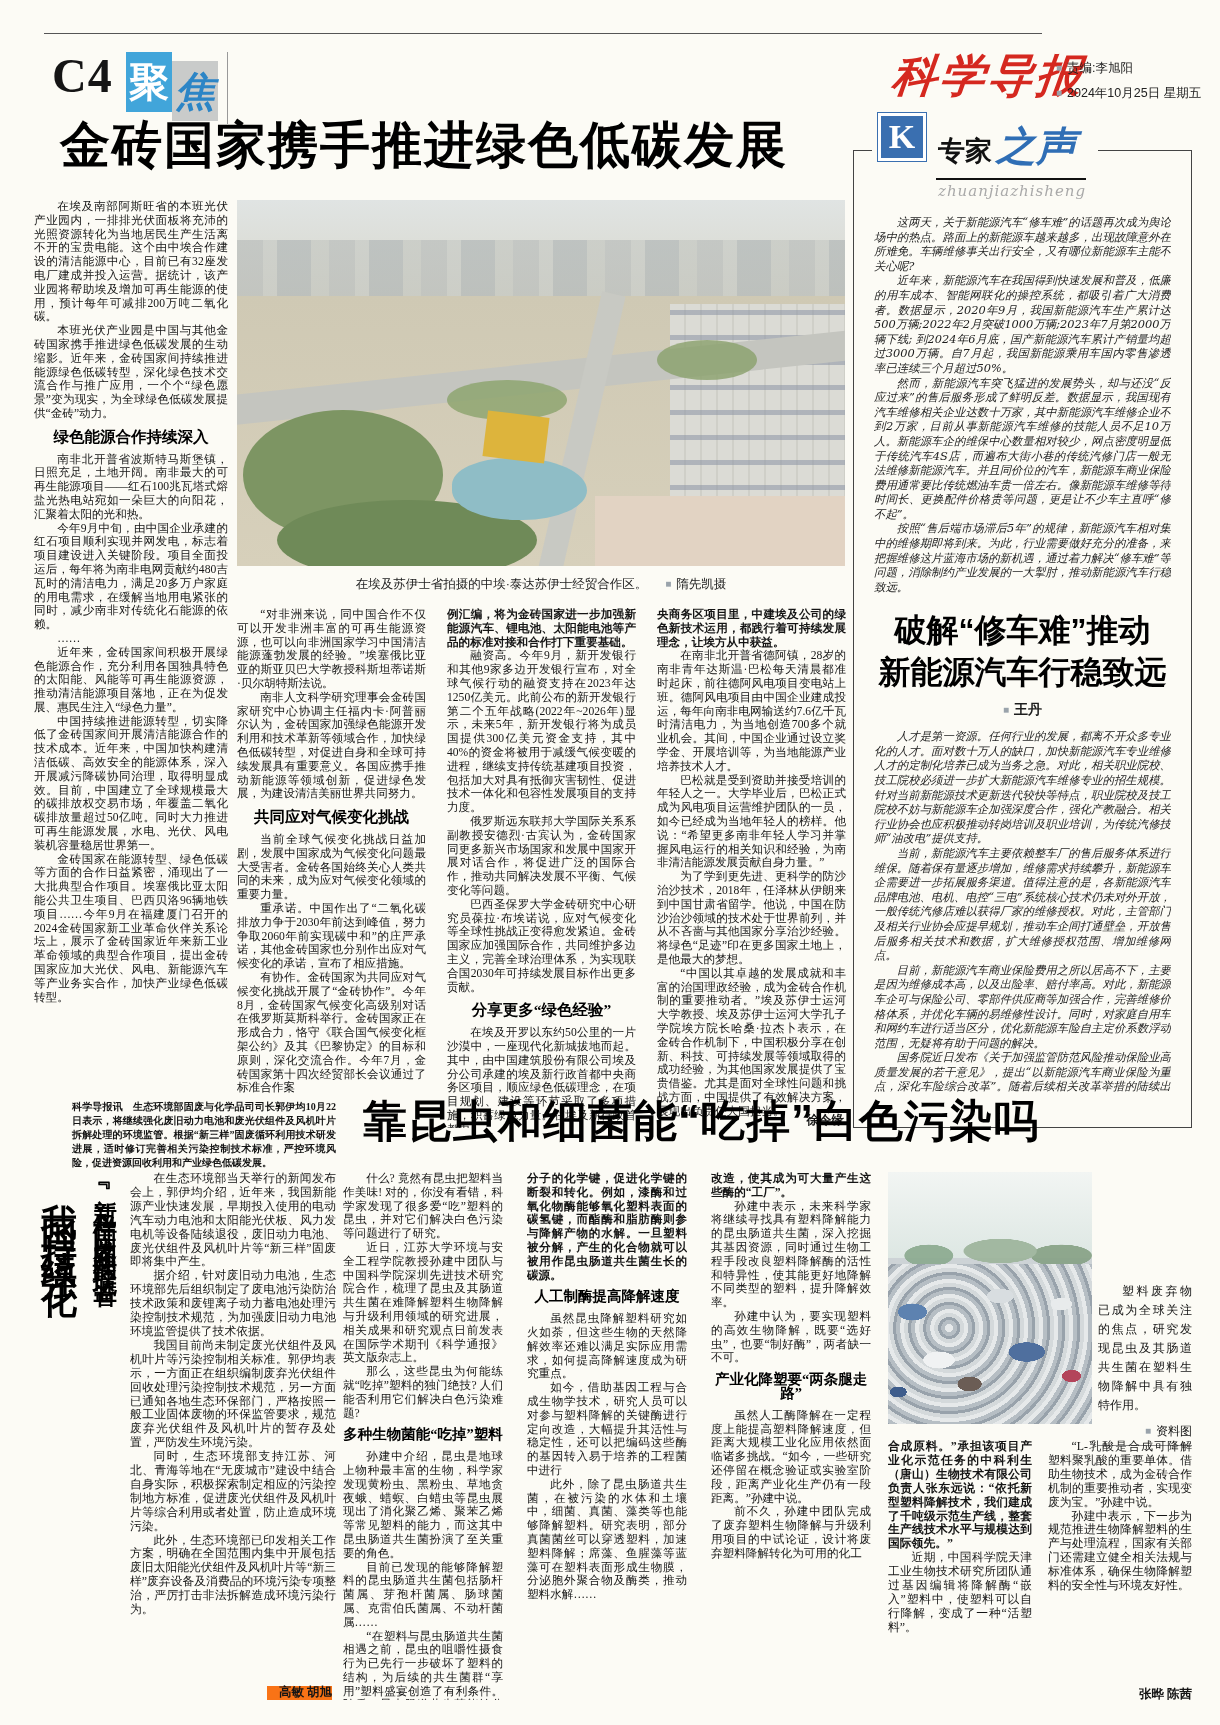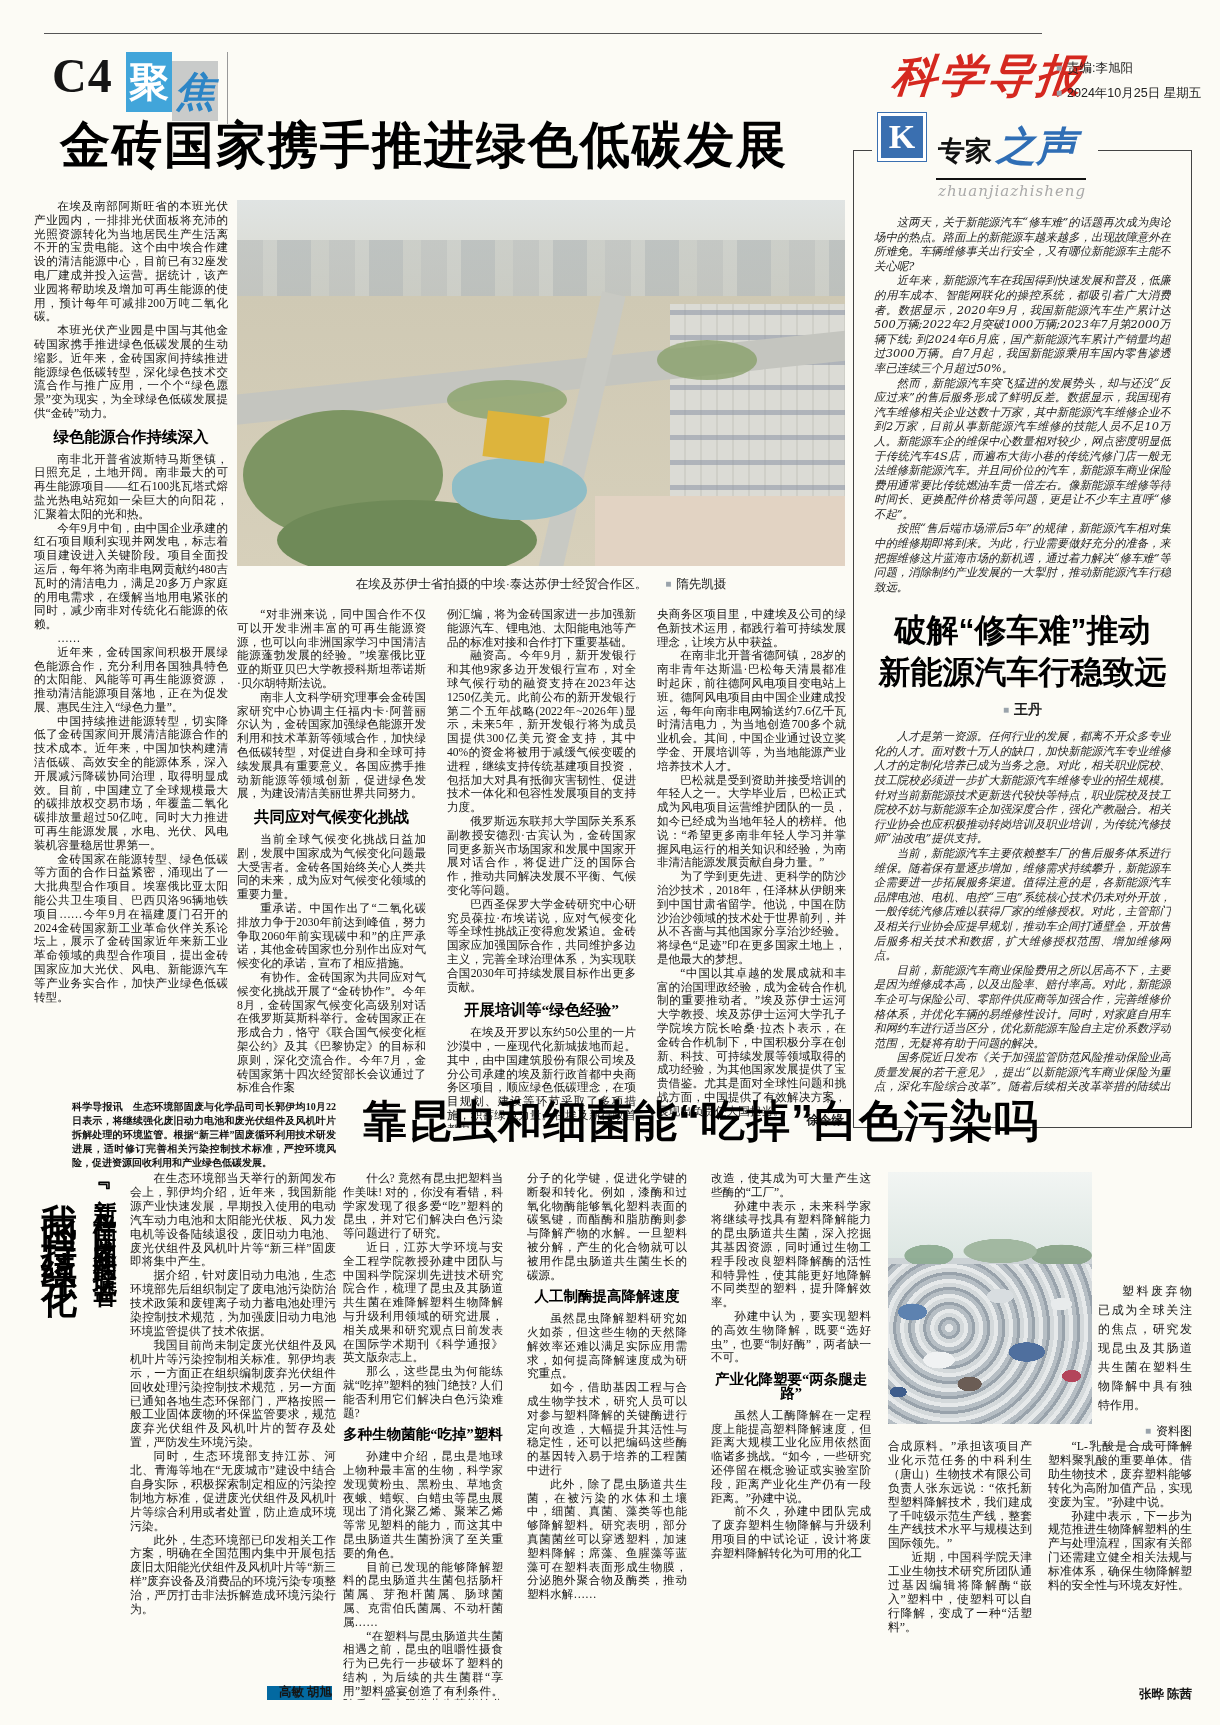--- a/index.html
+++ b/index.html
@@ -22,21 +22,21 @@
            font-size:12.5px;color:#222;}
   .pubrow{margin-bottom:8px;white-space:nowrap;}
   .sq{color:#9aa3ab;margin-right:5px;font-size:10px;vertical-align:1px;}
 
   
   .main-headline{position:absolute;left:40px;top:112px;width:768px;margin:0;text-align:center;
                  font-family:"Liberation Sans",sans-serif;font-weight:900;font-size:50px;
                  letter-spacing:2px;white-space:nowrap;color:#000;}
   .mcol{font-size:11.6px;line-height:13.8px;text-align:justify;overflow:hidden;}
   .mcol p{margin:0;text-indent:2em;}
-  .mcol p.cont{text-indent:0;}
+  .mcol p.cont{text-indent:0;font-weight:bold;}
   .mcol h5.subhead{margin:9px 0;text-align:center;font-family:Liberation Serif, serif;
                    font-weight:900;font-size:15.5px;color:#000;}
   .mcol1{position:absolute;left:34px;top:200px;width:194px;height:928px;}
   .main-cols{position:absolute;left:237px;top:608px;width:609px;height:520px;display:flex;gap:21px;}
   .main-cols .mcol{flex:1;height:520px;}
   .col4wrap{position:relative;}
   .mbyline{position:absolute;right:2px;bottom:0;background:#fcfbf5;padding-left:14px;
            font-weight:bold;font-size:12.5px;}
 
   
@@ -92,21 +92,21 @@
                font-weight:bold;text-align:justify;}
   .brief-label{font-family:"Liberation Sans",sans-serif;}
   .vhead{position:absolute;left:34px;top:1174px;height:500px;display:flex;gap:6px;}
   .v1{writing-mode:vertical-rl;text-orientation:mixed;font-family:"Liberation Sans",sans-serif;
       font-weight:900;font-size:36px;letter-spacing:16px;color:#000;}
   .v2{writing-mode:vertical-rl;text-orientation:mixed;font-family:"Liberation Sans",sans-serif;
       font-weight:900;font-size:24px;letter-spacing:7px;color:#000;}
   .blcol{position:absolute;left:130px;top:1172px;width:206px;height:528px;overflow:hidden;
          font-size:11.8px;line-height:13.9px;text-align:justify;}
   .blcol p{margin:0;text-indent:2em;}
-  .blbyline{position:absolute;right:4px;bottom:0;background:#0369a1;padding-left:12px;
+  .blbyline{position:absolute;right:4px;bottom:0;background:#f97316;padding-left:12px;
             font-weight:bold;font-size:12.5px;}
   .bf-headline{position:absolute;left:343px;top:1092px;width:716px;margin:0;text-align:center;
                font-family:"Liberation Sans",sans-serif;font-weight:900;font-size:44px;
                letter-spacing:1px;white-space:nowrap;color:#000;}
   .bf-cols{position:absolute;left:343px;top:1172px;width:528px;height:528px;display:flex;gap:24px;}
   .bf-cols .mcol{flex:1;height:528px;font-size:11.6px;line-height:13.8px;}
   .bf-cols h5.subhead{font-size:14.5px;margin:8px 0;}
 
   .bfph{position:absolute;left:888px;top:1172px;width:204px;height:252px;overflow:hidden;background:#cdd3d6;}
   .bfph>div{position:absolute;}
@@ -192,21 +192,21 @@
         <h5 class="subhead">共同应对气候变化挑战</h5>
         <p>当前全球气候变化挑战日益加剧，发展中国家成为气候变化问题最大受害者。金砖各国始终关心人类共同的未来，成为应对气候变化领域的重要力量。</p>
         <p>重承诺。中国作出了“二氧化碳排放力争于2030年前达到峰值，努力争取2060年前实现碳中和”的庄严承诺，其他金砖国家也分别作出应对气候变化的承诺，宣布了相应措施。</p>
         <p>有协作。金砖国家为共同应对气候变化挑战开展了“金砖协作”。今年8月，金砖国家气候变化高级别对话在俄罗斯莫斯科举行。金砖国家正在形成合力，恪守《联合国气候变化框架公约》及其《巴黎协定》的目标和原则，深化交流合作。今年7月，金砖国家第十四次经贸部长会议通过了标准合作案</p>
       </div>
     <div class="mcol">
         <p class="cont">例汇编，将为金砖国家进一步加强新能源汽车、锂电池、太阳能电池等产品的标准对接和合作打下重要基础。</p>
         <p>融资高。今年9月，新开发银行和其他9家多边开发银行宣布，对全球气候行动的融资支持在2023年达1250亿美元。此前公布的新开发银行第二个五年战略(2022年~2026年)显示，未来5年，新开发银行将为成员国提供300亿美元资金支持，其中40%的资金将被用于减缓气候变暖的进程，继续支持传统基建项目投资，包括加大对具有抵御灾害韧性、促进技术一体化和包容性发展项目的支持力度。</p>
         <p>俄罗斯远东联邦大学国际关系系副教授安德烈·古宾认为，金砖国家同更多新兴市场国家和发展中国家开展对话合作，将促进广泛的国际合作，推动共同解决发展不平衡、气候变化等问题。</p>
         <p>巴西圣保罗大学金砖研究中心研究员葆拉·布埃诺说，应对气候变化等全球性挑战正变得愈发紧迫。金砖国家应加强国际合作，共同维护多边主义，完善全球治理体系，为实现联合国2030年可持续发展目标作出更多贡献。</p>
-        <h5 class="subhead">开展培训等“绿色经验”</h5>
+        <h5 class="subhead">分享更多“绿色经验”</h5>
         <p>在埃及开罗以东约50公里的一片沙漠中，一座现代化新城拔地而起。其中，由中国建筑股份有限公司埃及分公司承建的埃及新行政首都中央商务区项目，顺应绿色低碳理念，在项目规划、建设等环节采取了多项措施，积蓄绿色力量。在埃及新行政首都中</p>
       </div>
     <div class="mcol col4wrap">
       <div>
           <p class="cont">央商务区项目里，中建埃及公司的绿色新技术运用，都践行着可持续发展理念，让埃方从中获益。</p>
           <p>在南非北开普省德阿镇，28岁的南非青年达斯温·巴松每天清晨都准时起床，前往德阿风电项目变电站上班。德阿风电项目由中国企业建成投运，每年向南非电网输送约7.6亿千瓦时清洁电力，为当地创造700多个就业机会。其间，中国企业通过设立奖学金、开展培训等，为当地能源产业培养技术人才。</p>
           <p>巴松就是受到资助并接受培训的年轻人之一。大学毕业后，巴松正式成为风电项目运营维护团队的一员，如今已经成为当地年轻人的榜样。他说：“希望更多南非年轻人学习并掌握风电运行的相关知识和经验，为南非清洁能源发展贡献自身力量。”</p>
           <p>为了学到更先进、更科学的防沙治沙技术，2018年，任泽林从伊朗来到中国甘肃省留学。他说，中国在防沙治沙领域的技术处于世界前列，并从不吝啬与其他国家分享治沙经验。将绿色“足迹”印在更多国家土地上，是他最大的梦想。</p>
           <p>“中国以其卓越的发展成就和丰富的治国理政经验，成为金砖合作机制的重要推动者。”埃及苏伊士运河大学教授、埃及苏伊士运河大学孔子学院埃方院长哈桑·拉杰卜表示，在金砖合作机制下，中国积极分享在创新、科技、可持续发展等领域取得的成功经验，为其他国家发展提供了宝贵借鉴。尤其是面对全球性问题和挑战方面，中国提供了有效解决方案，展现出负责任大国担当。</p>
         </div>
@@ -296,20 +296,20 @@
     <span class="captext">塑料废弃物已成为全球关注的焦点，研究发现昆虫及其肠道共生菌在塑料生物降解中具有独特作用。</span>
     <span class="bf-credit"><span class="sq">■</span><span>资料图</span></span>
   </div>
   <div class="bf-under">
     <div class="mcol">
         <p class="cont">合成原料。”承担该项目产业化示范任务的中科利生（唐山）生物技术有限公司负责人张东远说：“依托新型塑料降解技术，我们建成了千吨级示范生产线，整套生产线技术水平与规模达到国际领先。”</p>
         <p>近期，中国科学院天津工业生物技术研究所团队通过基因编辑将降解酶“嵌入”塑料中，使塑料可以自行降解，变成了一种“活塑料”。</p>
       </div>
     <div class="mcol">
       <div>
-          <p>“L-乳酸是合成可降解塑料聚乳酸的重要单体。借助生物技术，废弃塑料能够转化为高附加值产品，实现变废为宝。”孙建中说。</p>
+          <p>“L-乳酸是合成可降解塑料聚乳酸的重要单体。借助生物技术，成为金砖合作机制的重要推动者，实现变废为宝。”孙建中说。</p>
           <p>孙建中表示，下一步为规范推进生物降解塑料的生产与处理流程，国家有关部门还需建立健全相关法规与标准体系，确保生物降解塑料的安全性与环境友好性。</p>
         </div>
       <div class="bfbyline">张晔  陈茜</div>
     </div>
   </div>
 
 </div>
 
 </body></html>

